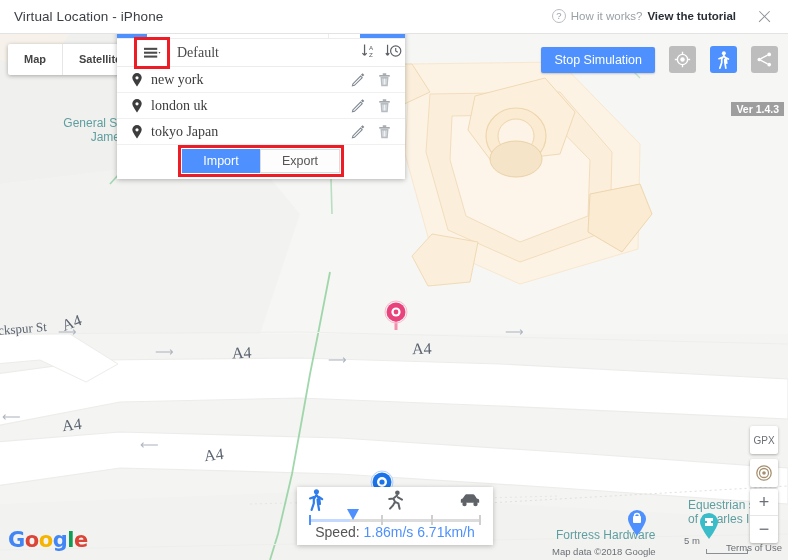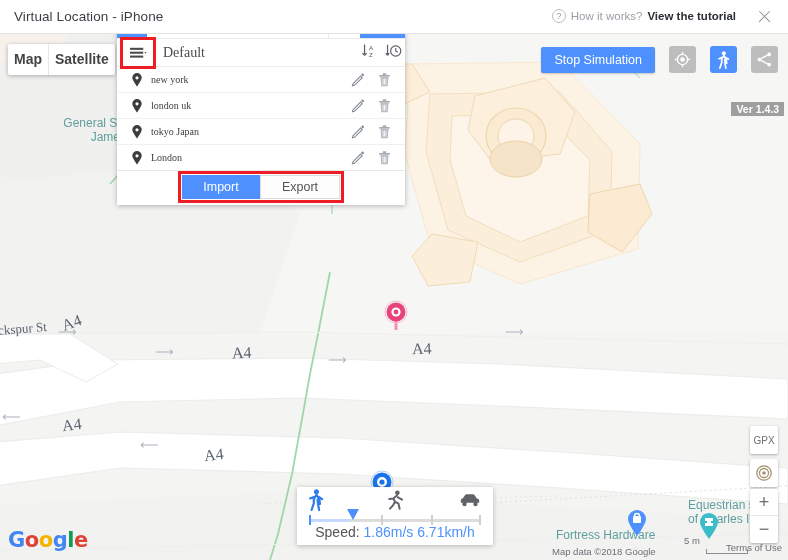--- a/index.html
+++ b/index.html
@@ -67,22 +67,22 @@
   
   .maptype {
     position: absolute; left: 8px; top: 10px;
     height: 31px; display: flex;
     background: #fff;
     box-shadow: 0 1px 4px rgba(0,0,0,.3);
     border-radius: 2px;
     z-index: 30;
   }
   .maptype div {
-    padding: 0 6px; line-height: 31px;
-    font-size: 14px; font-weight: bold; color: #444;
+    padding: 0 16px; line-height: 31px;
+    font-size: 11px; font-weight: bold; color: #444;
     cursor: pointer;
   }
   .maptype div + div { border-left: 1px solid #e6e6e6; }
 
   
   .panel {
     position: absolute; left: 117px; top: 6px;
     width: 288px;
     background: #fff;
     box-shadow: 0 1px 5px rgba(0,0,0,.28);
@@ -112,21 +112,21 @@
   }
   .go-btn {
     width: 46px; background: #4d90fe; color: #fff;
     display: flex; align-items: center; justify-content: center;
     font-size: 13px; cursor: pointer;
   }
 
   .grouprow {
     display: flex; align-items: center;
     height: 28px; border-bottom: 1px solid #ececec;
-    padding-left: 4px;
+    padding-left: 18px;
     justify-content: space-between;
   }
   .hamburger-box {
     position: relative;
     width: 30px; height: 26px;
     display: flex; align-items: center; justify-content: center;
     margin-left: 2px;
     cursor: pointer;
   }
   .hilite-red { outline: 3px solid #ee1c25; outline-offset: 0px; }
@@ -137,21 +137,21 @@
   .loc-list { background: #fff; }
   .loc-row {
     display: flex; align-items: center; height: 26px;
     border-bottom: 1px solid #f0f0f0;
     padding: 0 8px 0 10px;
   }
   .loc-pin { width: 20px; display:flex; align-items:center; justify-content:center; }
   .loc-name {
     flex: 1 1 auto; padding-left: 4px;
     font-family: "Liberation Serif", serif;
-    font-size: 10px; color: #3d3d3d;
+    font-size: 14px; color: #3d3d3d;
   }
   .row-act { width: 26px; display:flex; align-items:center; justify-content:center; cursor:pointer; }
 
   .ie-row {
     display: flex; align-items: center; justify-content: center;
     height: 34px; background: #fff; gap: 0;
     padding: 6px 0 8px 0;
   }
   .ie-outline {
     display: flex; border: 3px solid #ee1c25; padding: 1px; background:#fff;
@@ -616,43 +616,20 @@
         <span class="row-act">
           <svg width="13" height="14" viewBox="0 0 14 16">
               <rect x="1" y="2.4" width="12" height="1.7" fill="#9aa0a6"></rect>
               <rect x="5" y="0.4" width="4" height="1.7" fill="#9aa0a6"></rect>
               <path d="M2.4 4.6 L3.3 15 L10.7 15 L11.6 4.6 Z" fill="#b7bcc2"></path>
               <path d="M5.2 6.4 L5.5 13.3 M7 6.4 L7 13.3 M8.8 6.4 L8.5 13.3" stroke="#fff" stroke-width="0.9"></path>
             </svg>
         </span>
       </div>
 
-      <div class="loc-row" style="border-bottom:1px solid #e8e8e8">
-        <span class="loc-pin">
-          <svg width="10" height="14" viewBox="0 0 10 14">
-              <path d="M5 13.5 C5 13.5 0.3 7.3 0.3 4.8 A4.7 4.7 0 0 1 9.7 4.8 C9.7 7.3 5 13.5 5 13.5 Z" fill="#3d3d3d"></path>
-              <circle cx="5" cy="4.8" r="1.6" fill="#fff"></circle>
-            </svg>
-        </span>
-        <span class="loc-name">London</span>
-        <span class="row-act">
-          <svg width="14" height="14" viewBox="0 0 16 16">
-              <path d="M2.2 12.3 L11 3.5 L12.8 5.3 L4 14.1 L1.6 14.7 Z" fill="none" stroke="#808992" stroke-width="1.2"></path>
-              <path d="M11.4 2.1 L13.2 0.4 L15.2 2.4 L13.4 4.1 Z" fill="#808992"></path>
-            </svg>
-        </span>
-        <span class="row-act">
-          <svg width="13" height="14" viewBox="0 0 14 16">
-              <rect x="1" y="2.4" width="12" height="1.7" fill="#9aa0a6"></rect>
-              <rect x="5" y="0.4" width="4" height="1.7" fill="#9aa0a6"></rect>
-              <path d="M2.4 4.6 L3.3 15 L10.7 15 L11.6 4.6 Z" fill="#b7bcc2"></path>
-              <path d="M5.2 6.4 L5.5 13.3 M7 6.4 L7 13.3 M8.8 6.4 L8.5 13.3" stroke="#fff" stroke-width="0.9"></path>
-            </svg>
-        </span>
-      </div>
     </div>
 
     <div class="ie-row">
       <div class="ie-outline">
         <div class="imp-btn">Import</div>
         <div class="exp-btn">Export</div>
       </div>
     </div>
   </div>
 

